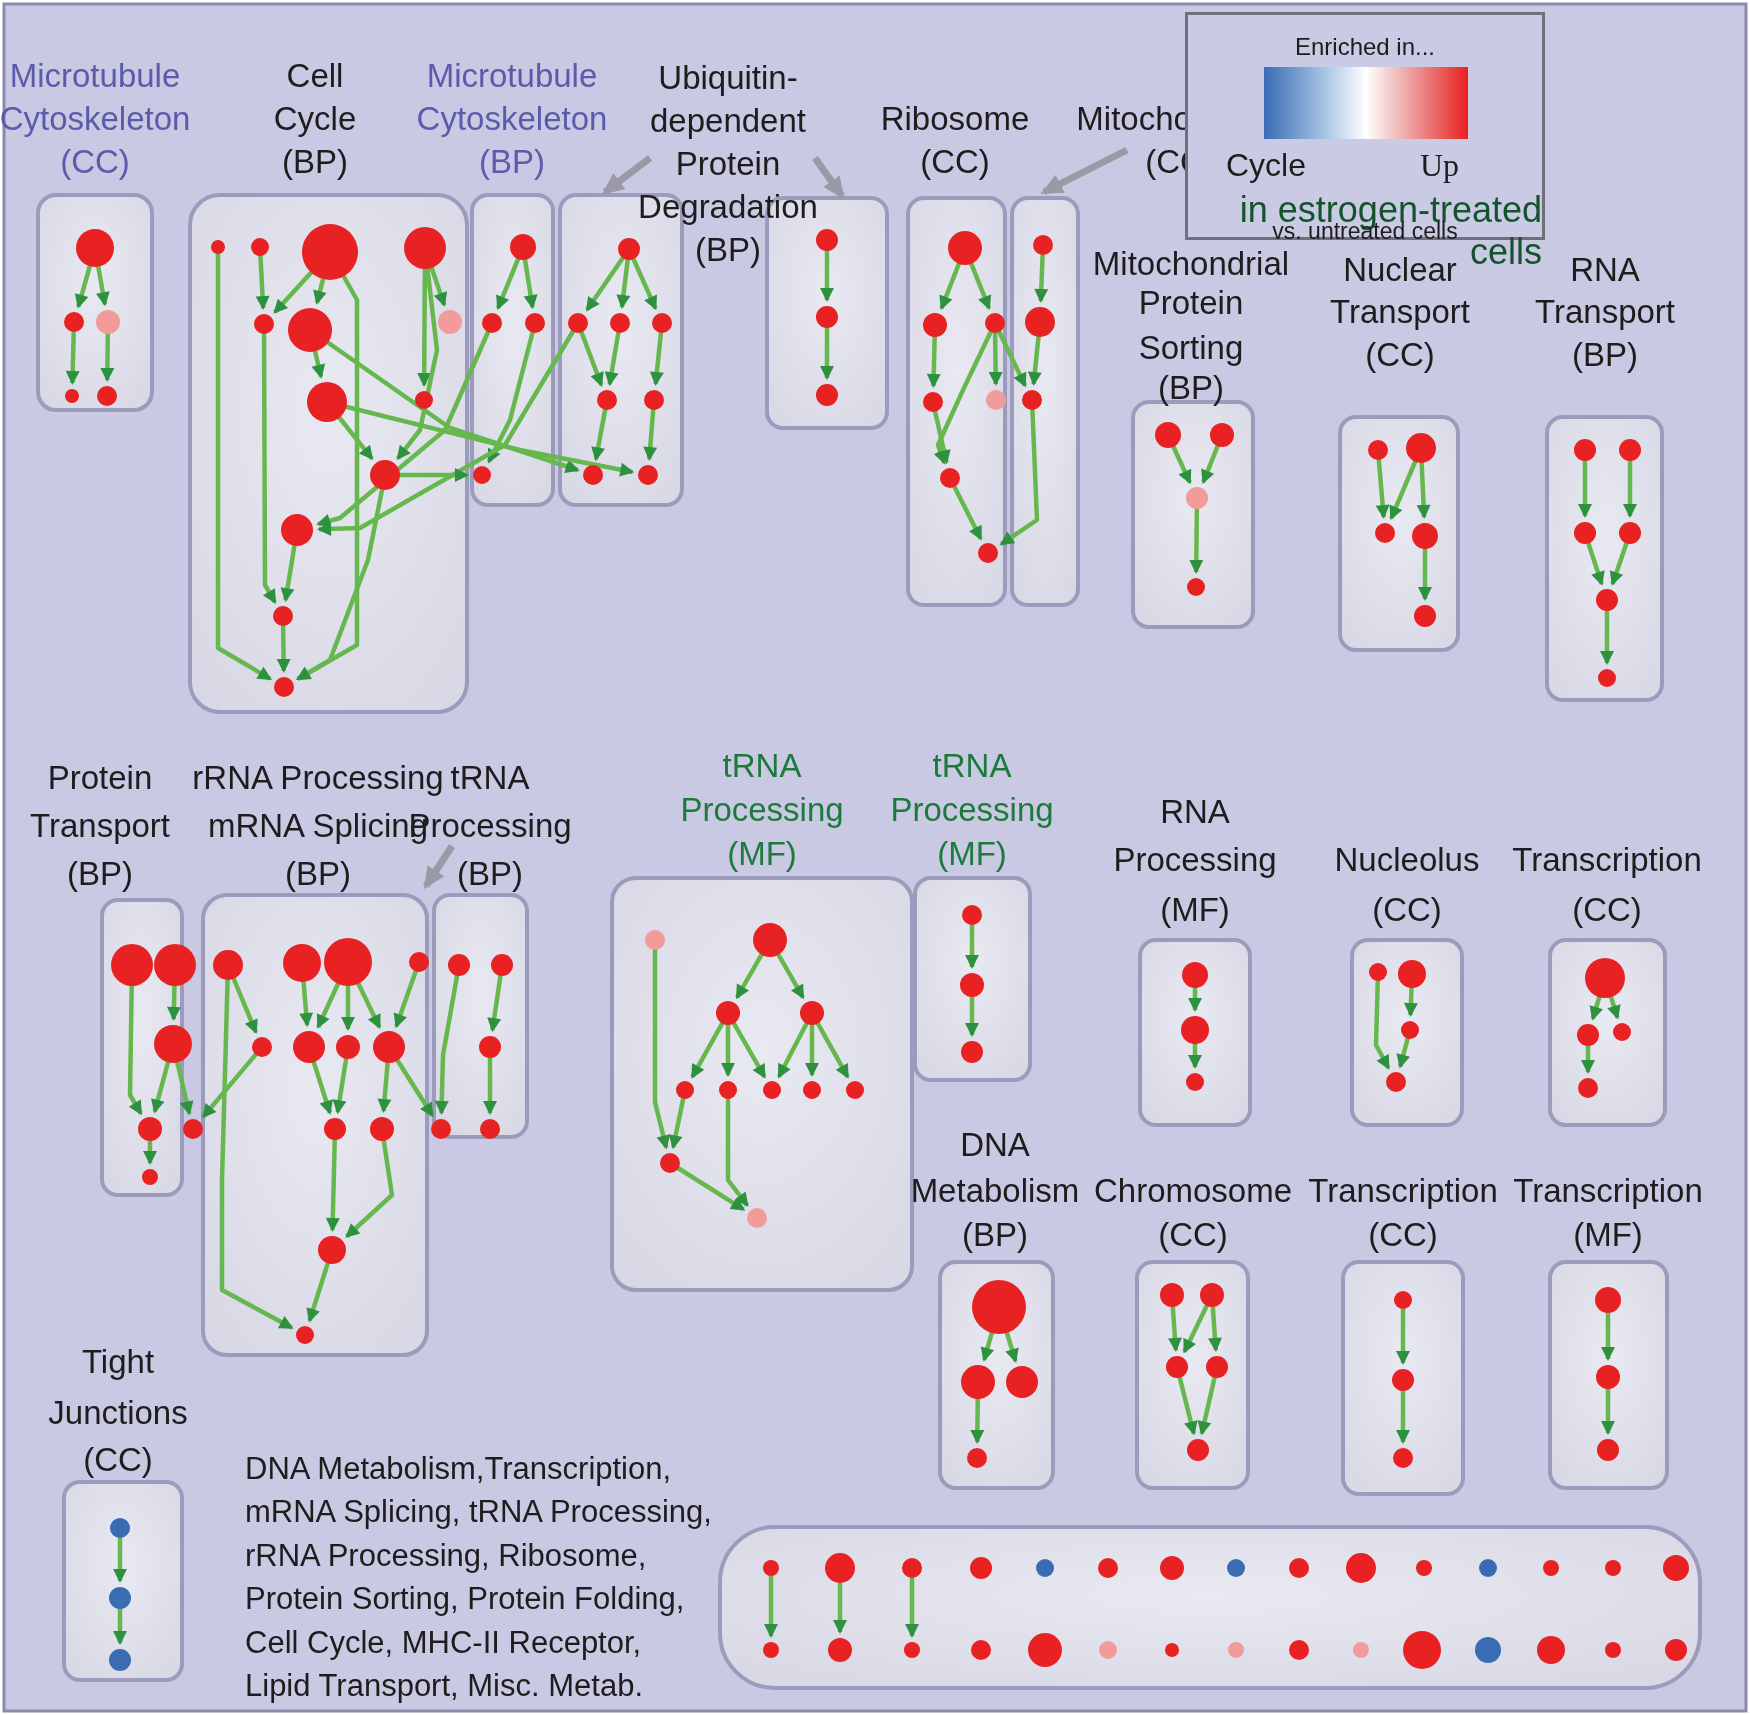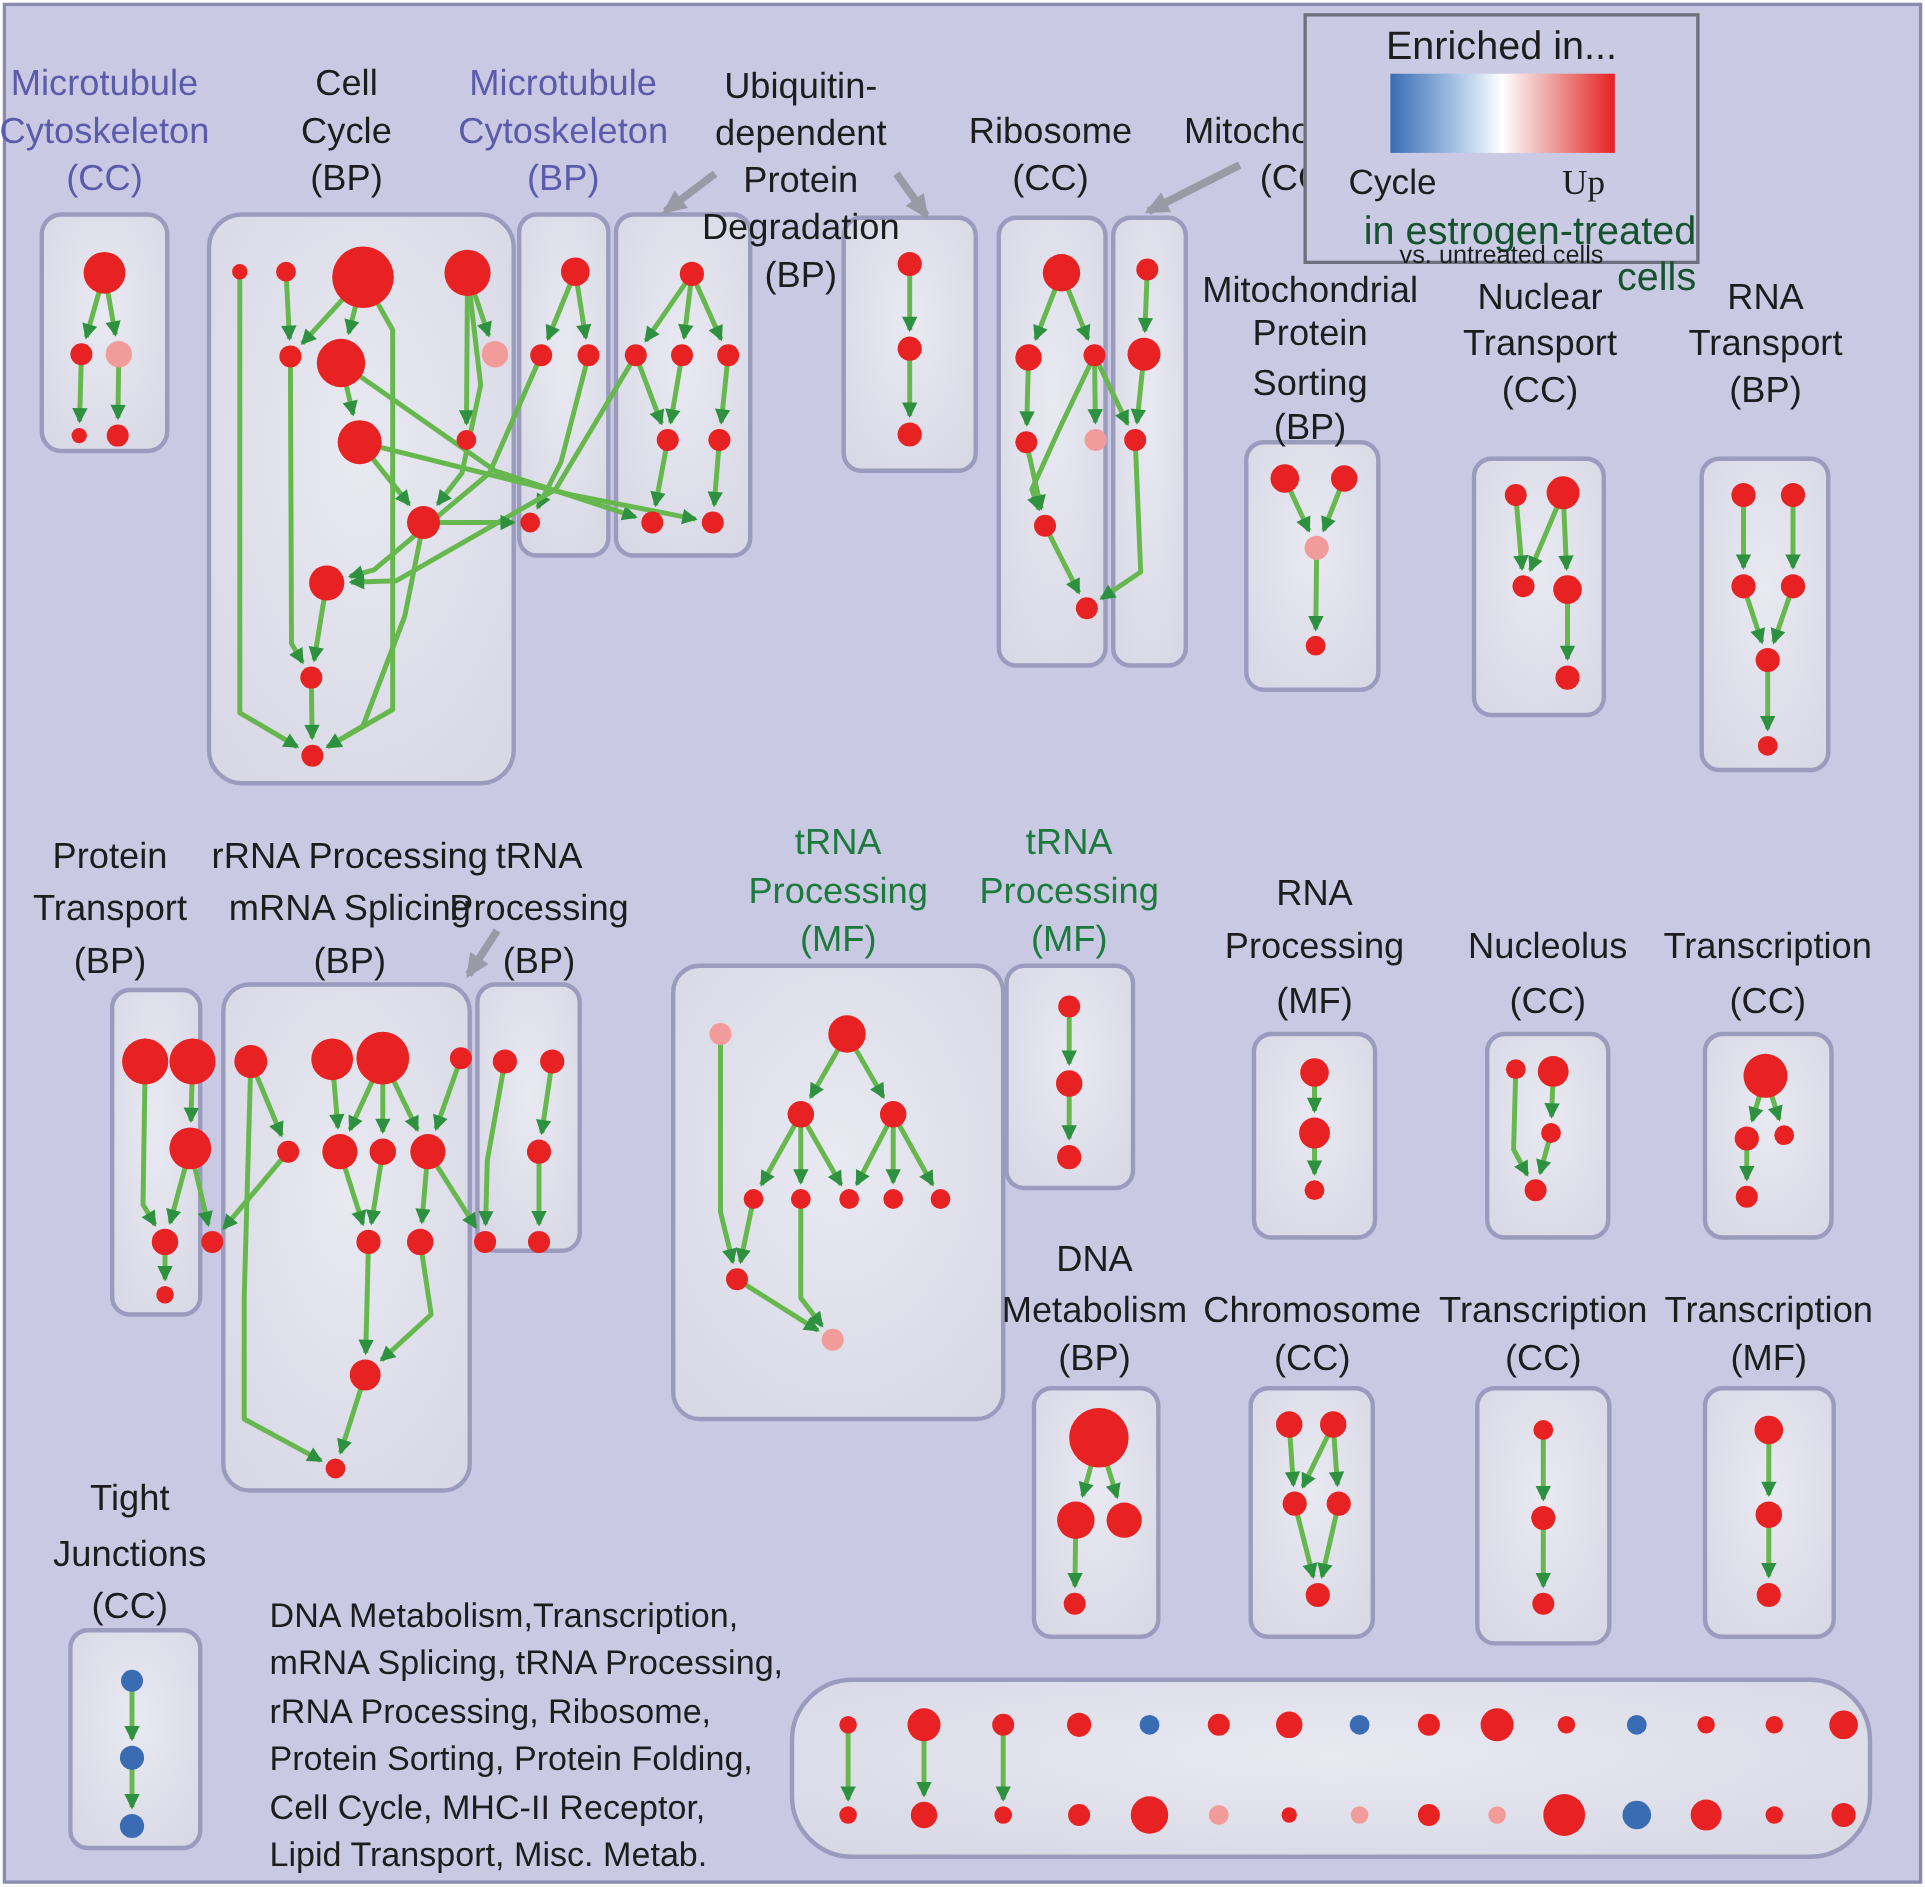--- a/index.html
+++ b/index.html
@@ -1,20 +1,20 @@
 <!DOCTYPE html>
 <html><head>
 <meta charset="utf-8">
 <style>
   html,body{margin:0;padding:0;background:#ffffff;font-family:"Liberation Sans",sans-serif;}
   #stage{position:relative;width:1750px;height:1715px;background:#ffffff;overflow:hidden;}
   #net{position:absolute;left:0;top:0;}
   #legend{position:absolute;left:1185px;top:12px;width:360px;height:228px;
           border:3px solid #6f6f7e;background:#cacae4;box-sizing:border-box;z-index:5;}
-  #legend .t{margin-top:6px;text-align:center;font-size:36px;color:#1d1d1d;}
+  #legend .t{margin-top:18px;text-align:center;font-size:24px;color:#1d1d1d;}
   #legend .bar{position:absolute;left:76px;top:52px;width:204px;height:72px;
        background:linear-gradient(to right,#3a6cb4 0%,#a9c5e5 30%,#ffffff 50%,#eeb1b1 68%,#e82020 100%);}
   #legend .down{position:absolute;left:38px;top:132px;font-size:32px;color:#1d1d1d;}
   #legend .up{position:absolute;left:232px;top:132px;font-size:32px;color:#1d1d1d;font-family:Liberation Serif, serif;}
   #legend .s1{position:absolute;left:0;top:174px;width:100%;text-align:right;font-size:36px;color:#14532d;}
   #legend .s2{position:absolute;left:0;top:203px;width:100%;text-align:center;font-size:23px;color:#1d1d1d;}
 </style>
 </head>
 <body>
 

